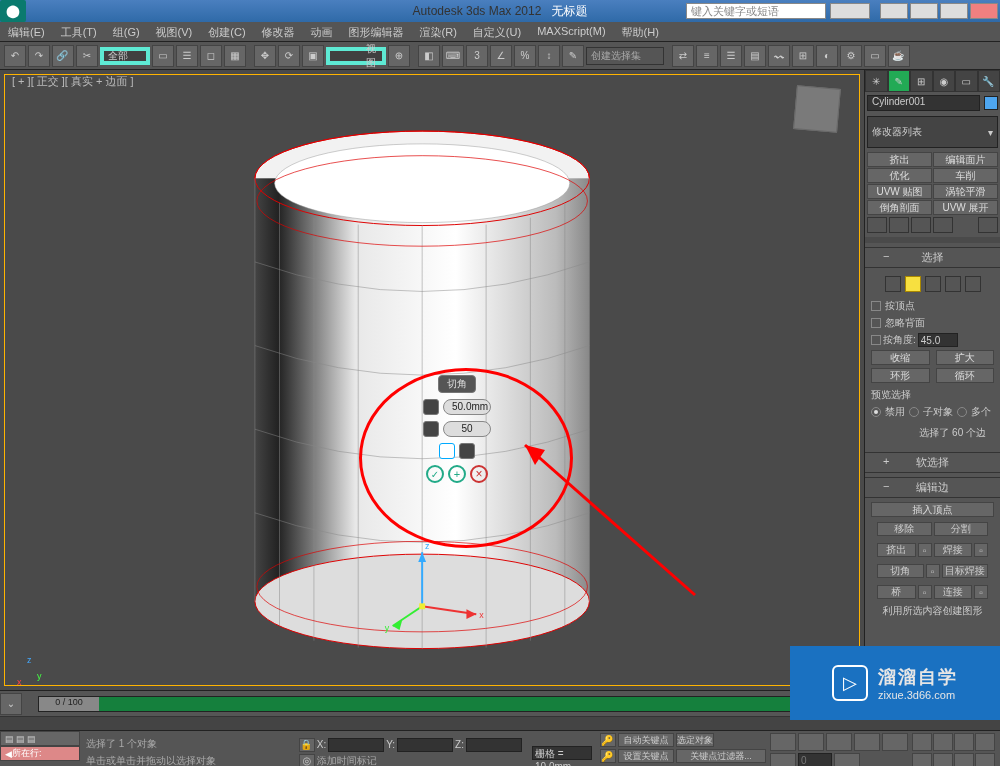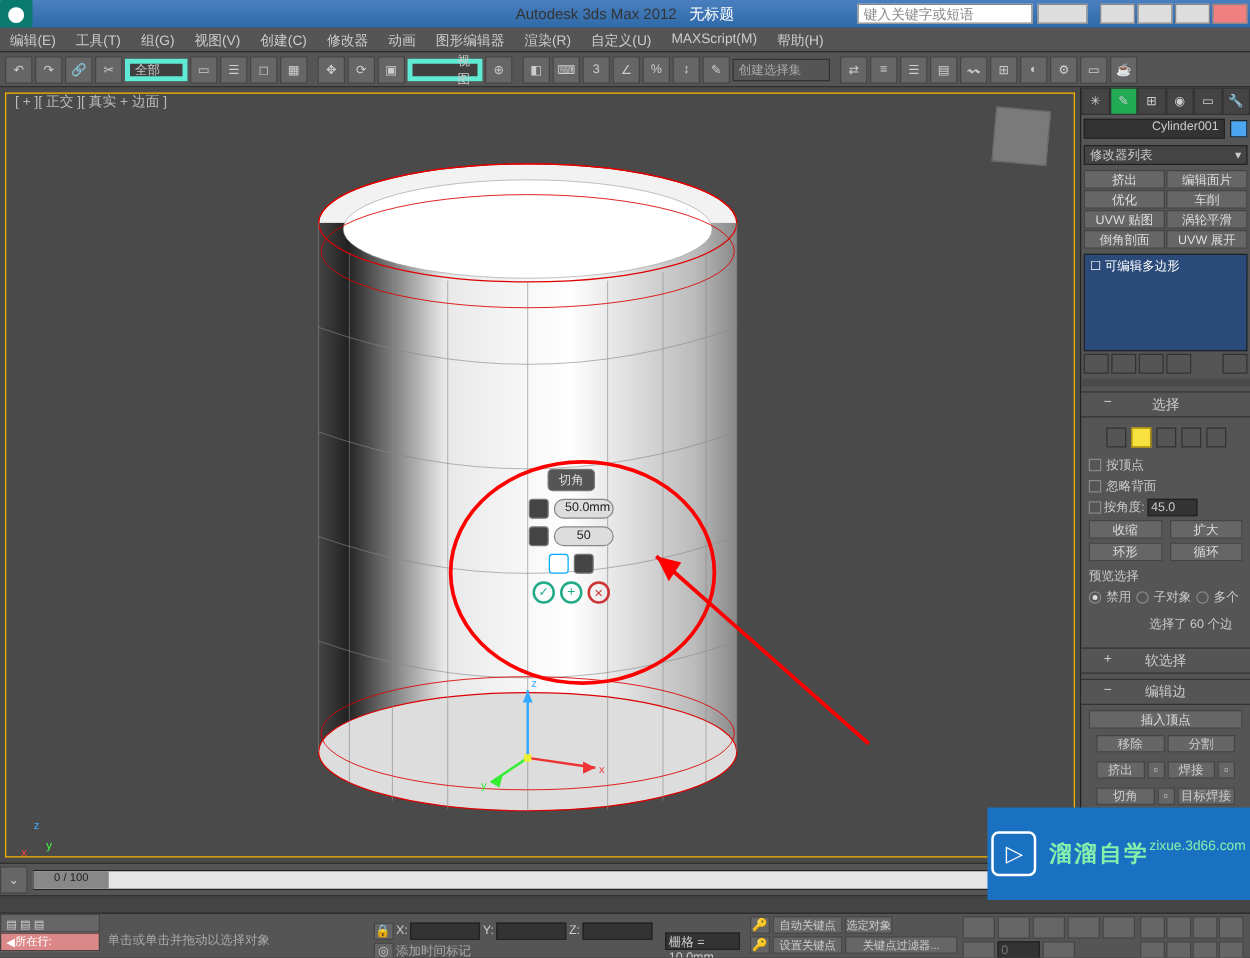--- a/index.html
+++ b/index.html
@@ -57,24 +57,24 @@
 
 
 .anno-circle { position: absolute; top: 293px; left: 354px; width: 214px; height: 180px; border: 3px solid #f00; border-radius: 50%; z-index: 9; pointer-events: none; }
 .anno-arrow { position: absolute; pointer-events: none; z-index: 9; }
 
 
 .cmd-panel { width: 136px; background: #555; border-left: 1px solid #222; display: flex; flex-direction: column; font-size: 10px; color: #ccc; }
 .cmd-tabs { display: flex; height: 22px; background: #444; }
 .cmd-tab { flex: 1; border: 1px solid #333; display: flex; align-items: center; justify-content: center; }
 .cmd-tab.active { background: #2a5; }
-.name-row { display: flex; align-items: center; height: 18px; margin: 2px; text-align: right; }
+.name-row { display: flex; align-items: center; height: 18px; margin: 2px; }
 .name-input { flex: 1; height: 16px; background: #333; border: 1px solid #222; color: #ccc; font-size: 10px; padding: 0 4px; }
 .color-swatch { width: 14px; height: 14px; background: #4ea6f0; margin-left: 4px; border: 1px solid #222; }
-.mod-dd { margin: 2px; height: 16px; background: #444; border: 1px solid #222; color: #ccc; font-size: 10px; display: flex; align-items: center; padding: 4px 4px; justify-content: space-between; }
+.mod-dd { margin: 2px; height: 16px; background: #444; border: 1px solid #222; color: #ccc; font-size: 10px; display: flex; align-items: center; padding: 15px 4px; justify-content: space-between; }
 .btn-grid { display: grid; grid-template-columns: 1fr 1fr; gap: 1px; margin: 2px; }
 .btn-grid .b { background: #666; border: 1px solid #444; height: 15px; display: flex; align-items: center; justify-content: center; font-size: 10px; color: #ddd; }
 .mod-stack { margin: 2px; height: 78px; background: #2a4a7a; border: 1px solid #222; position: relative; }
 .mod-stack-item { background: #2a4a7a; color: #fff; font-size: 10px; padding: 2px 4px; }
 .stack-tools { display: flex; margin: 0 2px 4px; gap: 2px; }
 .stack-tools .t { width: 20px; height: 16px; background: #555; border: 1px solid #333; }
 .stack-tools .t.last { margin-left: auto; }
 
 .rollout-hdr { background: #555; color: #ccc; font-size: 11px; text-align: center; padding: 2px 0; border-top: 1px solid #333; border-bottom: 1px solid #333; margin-top: 4px; position: relative; }
 .rollout-hdr::before { content: "−"; position: absolute; left: 18px; }
@@ -91,21 +91,21 @@
 .spin-input { width: 40px; height: 14px; background: #333; border: 1px solid #222; color: #ccc; font-size: 10px; padding: 0 2px; }
 .btn-row2 { display: flex; gap: 6px; }
 .btn-row2 .bb { flex: 1; height: 15px; background: #666; border: 1px solid #444; font-size: 10px; display: flex; align-items: center; justify-content: center; color: #ddd; }
 .info { text-align: right; color: #ccc; font-size: 10px; padding: 4px 8px; }
 .small-btn-row { display: flex; gap: 2px; padding: 2px 6px; }
 .small-btn-row .sb { flex: 1; height: 14px; background: #666; border: 1px solid #444; font-size: 10px; display: flex; align-items: center; justify-content: center; }
 .small-btn-row .sb.box { flex: 0 0 14px; }
 
 
 .timeline { height: 26px; background: #555; display: flex; align-items: center; border-top: 1px solid #222; }
-.time-slider { flex: 1; height: 16px; background: #e5e5e5; border: 1px solid #222; margin: 0 4px; position: relative; }
+.time-slider { flex: 1; height: 16px; background: #15803d; border: 1px solid #222; margin: 0 16px; position: relative; }
 .time-handle { width: 60px; height: 14px; background: #888; font-size: 9px; color: #222; text-align: center; }
 .track-ruler { height: 14px; background: #444; border-top: 1px solid #333; }
 
 .statusbar { height: 44px; background: #555; display: flex; color: #ccc; font-size: 10px; border-top: 1px solid #222; }
 .statusbar .col1 { width: 80px; display: flex; flex-direction: column; }
 .status-btn { height: 15px; background: #666; border: 1px solid #444; display: flex; align-items: center; padding: 0 4px; font-size: 9px; }
 .status-btn.pink { background: #d88; color: #fff; }
 .status-text-col { flex: 1; display: flex; flex-direction: column; justify-content: center; gap: 2px; padding: 0 6px; }
 .coord-group { display: flex; gap: 2px; align-items: center; }
 .coord-item { display: flex; align-items: center; gap: 2px; }
@@ -115,21 +115,21 @@
 .anim-btns { display: flex; gap: 2px; }
 .anim-btn { width: 26px; height: 18px; background: #666; border: 1px solid #444; }
 .autokey { width: 56px; height: 14px; background: #666; border: 1px solid #444; font-size: 9px; display: flex; align-items: center; justify-content: center; }
 .nav-group { display: flex; flex-wrap: wrap; width: 90px; gap: 1px; padding: 2px; }
 .nav-btn { width: 20px; height: 18px; background: #666; border: 1px solid #444; }
 .script-line { height: 15px; color: #aaa; font-size: 10px; }
 
 
 .watermark { position: absolute; right: 0; bottom: 46px; width: 210px; height: 74px; background: #1a71c1; display: flex; align-items: center; justify-content: center; gap: 10px; z-index: 20; }
 .wm-logo { width: 36px; height: 36px; border: 2px solid #fff; border-radius: 6px; display: flex; align-items: center; justify-content: center; color: #fff; font-size: 18px; }
-.wm-text { color: #86efac; display: flex; flex-direction: row; }
+.wm-text { color: #e5e5e5; display: flex; flex-direction: column; }
 .wm-text .big { font-size: 18px; font-weight: bold; letter-spacing: 2px; }
 .wm-text .small { font-size: 11px; }
 
 .sel-set.inp { color: #aaa; display:flex; align-items:center; }
 </style>
 </head>
 <body>
 
 <div class="titlebar">
   <div class="app-icon">⬤</div>
@@ -316,23 +316,20 @@
     <div class="btn-grid">
       <div class="b">挤出</div>
       <div class="b">编辑面片</div>
       <div class="b">优化</div>
       <div class="b">车削</div>
       <div class="b">UVW 贴图</div>
       <div class="b">涡轮平滑</div>
       <div class="b">倒角剖面</div>
       <div class="b">UVW 展开</div>
     </div>
-    <div class="mod-stack">
-      <div class="mod-stack-item">☐ <span>可编辑多边形</span></div>
-    </div>
     <div class="stack-tools">
       <div class="t"></div>
       <div class="t"></div>
       <div class="t"></div>
       <div class="t"></div>
       <div class="t last"></div>
     </div>
 
     <div style="flex:0 0 6px; background:#4a4a4a"></div>
 
@@ -417,20 +414,21 @@
   </div>
 </div>
 <div class="track-ruler"></div>
 
 <div class="statusbar">
   <div class="col1">
     <div class="status-btn">▤ ▤ ▤</div>
     <div class="status-btn pink">◀ <span>所在行:</span></div>
   </div>
   <div class="status-text-col">
+    <div class="script-line">选择了 1 个对象</div>
     <div class="script-line">单击或单击并拖动以选择对象</div>
   </div>
   <div style="display:flex;flex-direction:column;justify-content:center;gap:2px;padding:0 4px;">
     <div class="coord-group">
       <div class="tool-btn" style="width:16px;height:14px">🔒</div>
       <div class="coord-item">
           <span>X:</span>
           <input class="coord-input" style="">
         </div>
       <div class="coord-item">

